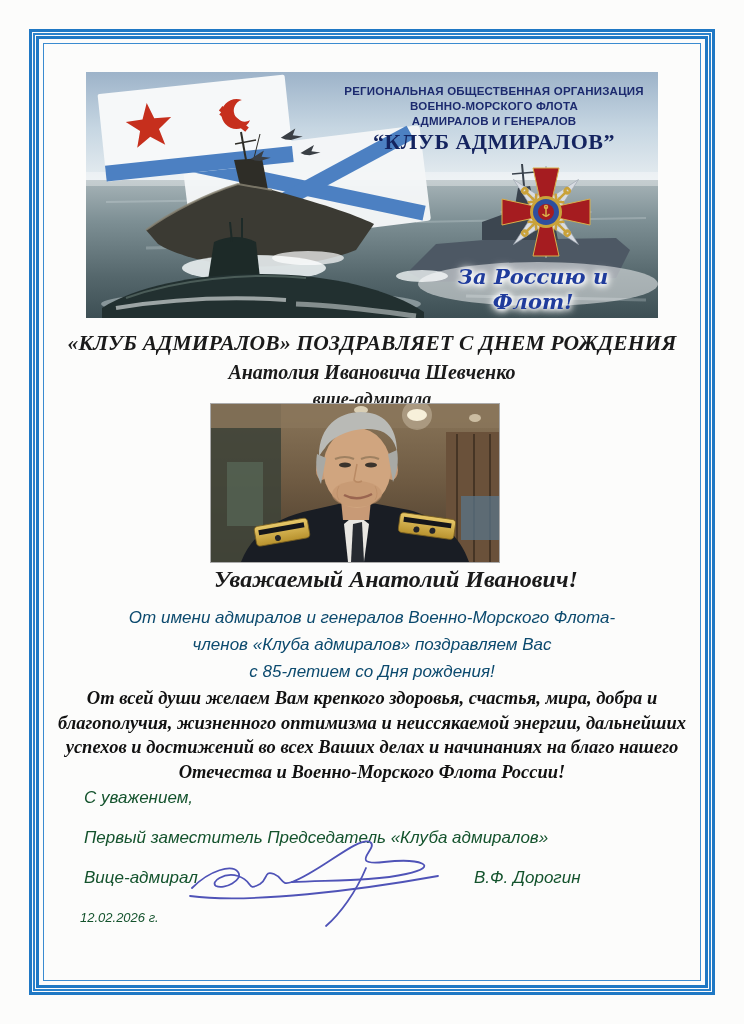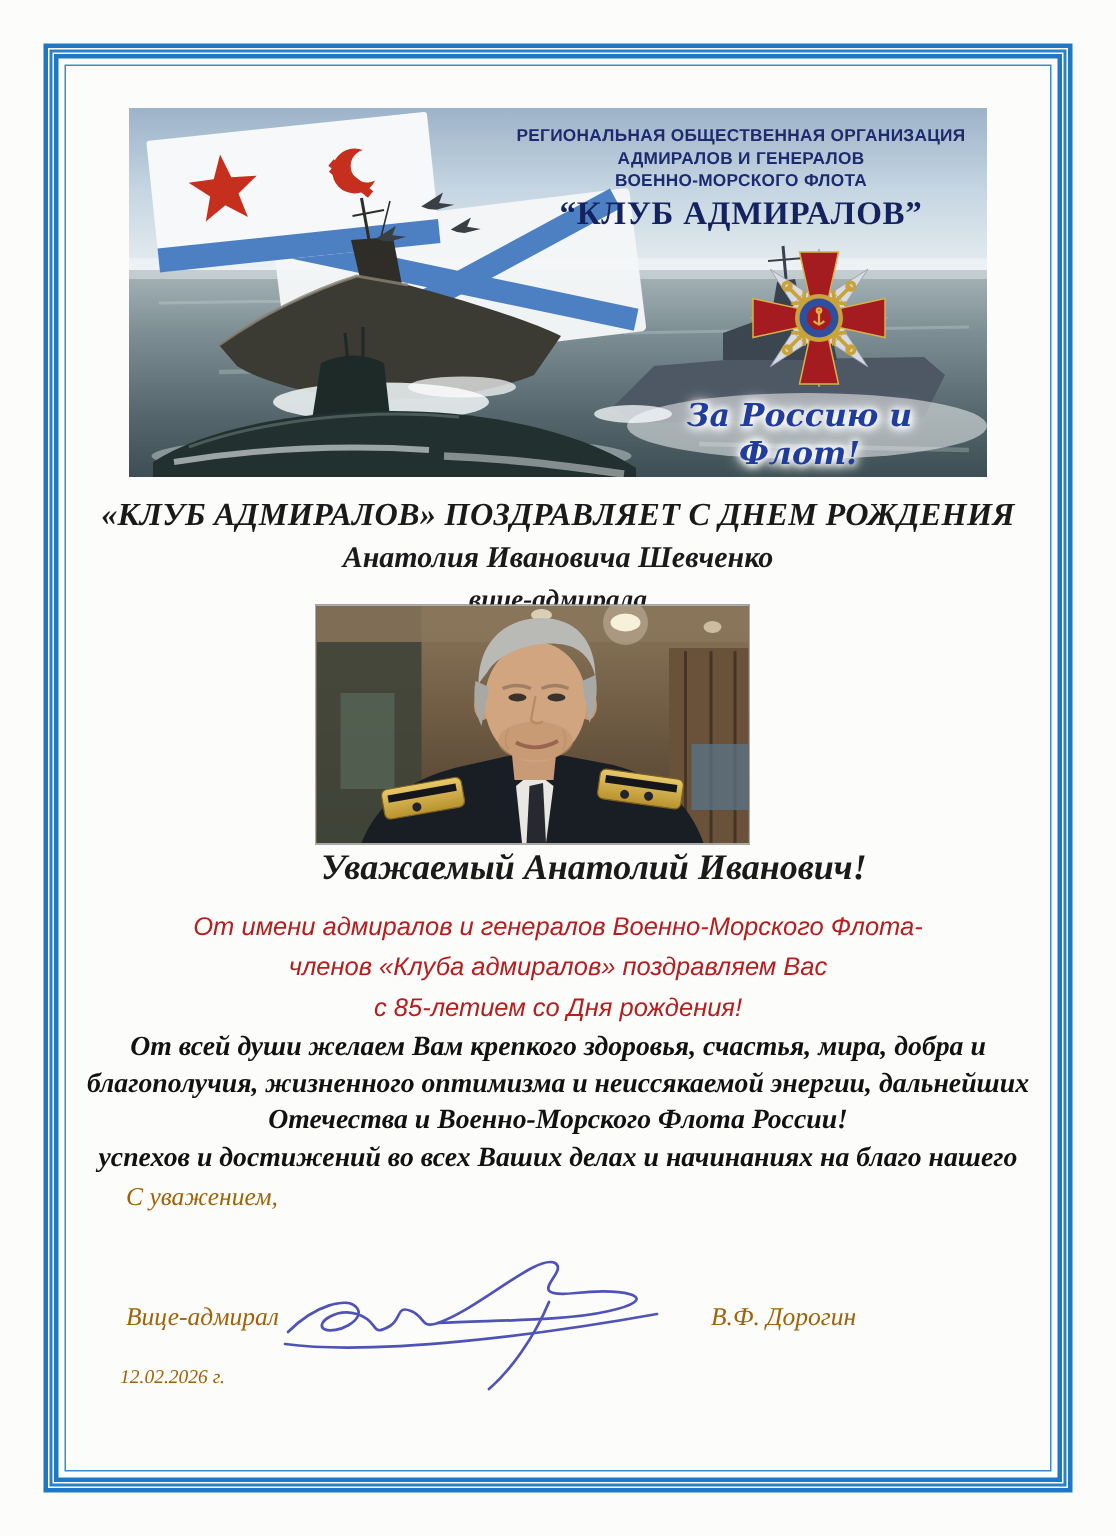--- a/index.html
+++ b/index.html
@@ -38,25 +38,25 @@
   .t1{font-size:21.5px;font-weight:bold;font-style:italic;letter-spacing:.2px;}
   .t2{font-size:20px;font-weight:bold;font-style:italic;margin-top:5px;}
   .t3{font-size:18px;font-weight:bold;font-style:italic;margin-top:5px;}
   
   .photo{left:210px;top:403px;width:288px;height:158px;border:1px solid #ababab;background:#55462f;}
   .photo svg{display:block;width:100%;height:100%;}
   
   .salutation{left:214px;top:566px;font-size:24px;font-weight:bold;font-style:italic;}
   .para1{left:60px;top:604px;width:624px;text-align:center;
     font-family:"Liberation Sans", sans-serif;font-style:italic;
-    font-size:17px;line-height:27px;color:#b91c1c;}
+    font-size:17px;line-height:27px;color:#0c4a6e;}
   .para2{left:46px;top:686px;width:652px;text-align:center;
     font-weight:bold;font-style:italic;font-size:18.5px;line-height:24.5px;color:#111;}
   
-  .signoff{font-family:Liberation Serif, serif;font-style:italic;font-size:17px;color:#a16207;}
+  .signoff{font-family:Liberation Sans, sans-serif;font-style:italic;font-size:17px;color:#14532d;}
   .regards{left:84px;top:788px;}
   .position{left:84px;top:828px;}
   .rank{left:84px;top:868px;}
   .name{left:474px;top:868px;}
   .date{left:80px;top:910px;font-size:13px;}
   .signature{left:180px;top:826px;width:300px;height:104px;}
   .signature svg{display:block;width:100%;height:100%;}
 </style>
 </head>
 <body>
@@ -200,22 +200,22 @@
         <g stroke="#d9b04a" stroke-width="1.5" fill="none">
           <line x1="0" y1="-5" x2="0" y2="5"></line>
             <path d="M-3.5,2 Q0,6 3.5,2"></path>
             <circle cx="0" cy="-5" r="1.5"></circle>
         </g>
       </g>
     </svg>
 
     <div class="abs org-block">
       <div class="org-line">РЕГИОНАЛЬНАЯ ОБЩЕСТВЕННАЯ ОРГАНИЗАЦИЯ</div>
+      <div class="org-line">ВОЕННО-МОРСКОГО ФЛОТА</div>
       <div class="org-line">АДМИРАЛОВ И ГЕНЕРАЛОВ</div>
-      <div class="org-line">ВОЕННО-МОРСКОГО ФЛОТА</div>
       <div class="org-name">“КЛУБ АДМИРАЛОВ”</div>
     </div>
     <div class="abs motto">За Россию и Флот!</div>
   </div>
 
   <div class="abs title-block">
     <div class="t1">«КЛУБ АДМИРАЛОВ» ПОЗДРАВЛЯЕТ С ДНЕМ РОЖДЕНИЯ</div>
     <div class="t2">Анатолия Ивановича Шевченко</div>
     <div class="t3">вице-адмирала</div>
   </div>
@@ -290,25 +290,26 @@
 
   <div class="abs para1">
     <div>От имени адмиралов и генералов Военно-Морского Флота-</div>
     <div>членов «Клуба адмиралов» поздравляем Вас</div>
     <div>с 85-летием со Дня рождения!</div>
   </div>
 
   <div class="abs para2">
     <div>От всей души желаем Вам крепкого здоровья, счастья, мира, добра и</div>
     <div>благополучия, жизненного оптимизма и неиссякаемой энергии, дальнейших</div>
+    <div>успехов и достижений во всех Ваших делах и начинаниях на благо нашего</div>
     <div>Отечества и Военно-Морского Флота России!</div>
-    <div>успехов и достижений во всех Ваших делах и начинаниях на благо нашего</div>
   </div>
 
   <div class="abs signoff regards">С уважением,</div>
+  <div class="abs signoff position">Первый заместитель Председатель «Клуба адмиралов»</div>
   <div class="abs signoff rank">Вице-адмирал</div>
   <div class="abs signoff name">В.Ф. Дорогин</div>
   <div class="abs signoff date">12.02.2026 г.</div>
 
   <div class="abs signature">
     <svg viewBox="0 0 300 104">
       <g stroke="#4f53b7" stroke-width="1.8" fill="none" stroke-linecap="round">
         <path d="M12,62 C30,44 52,38 58,46 C64,54 44,64 36,60 C30,56 44,46 58,50 C74,55 66,66 80,58 C88,53 84,44 94,48 C104,52 100,60 112,56"></path>
         <path d="M112,56 C140,46 178,10 190,16 C200,22 166,40 204,36 C240,32 262,40 226,48 C196,55 150,54 112,56"></path>
         <path d="M10,70 C70,78 180,64 258,50"></path>

